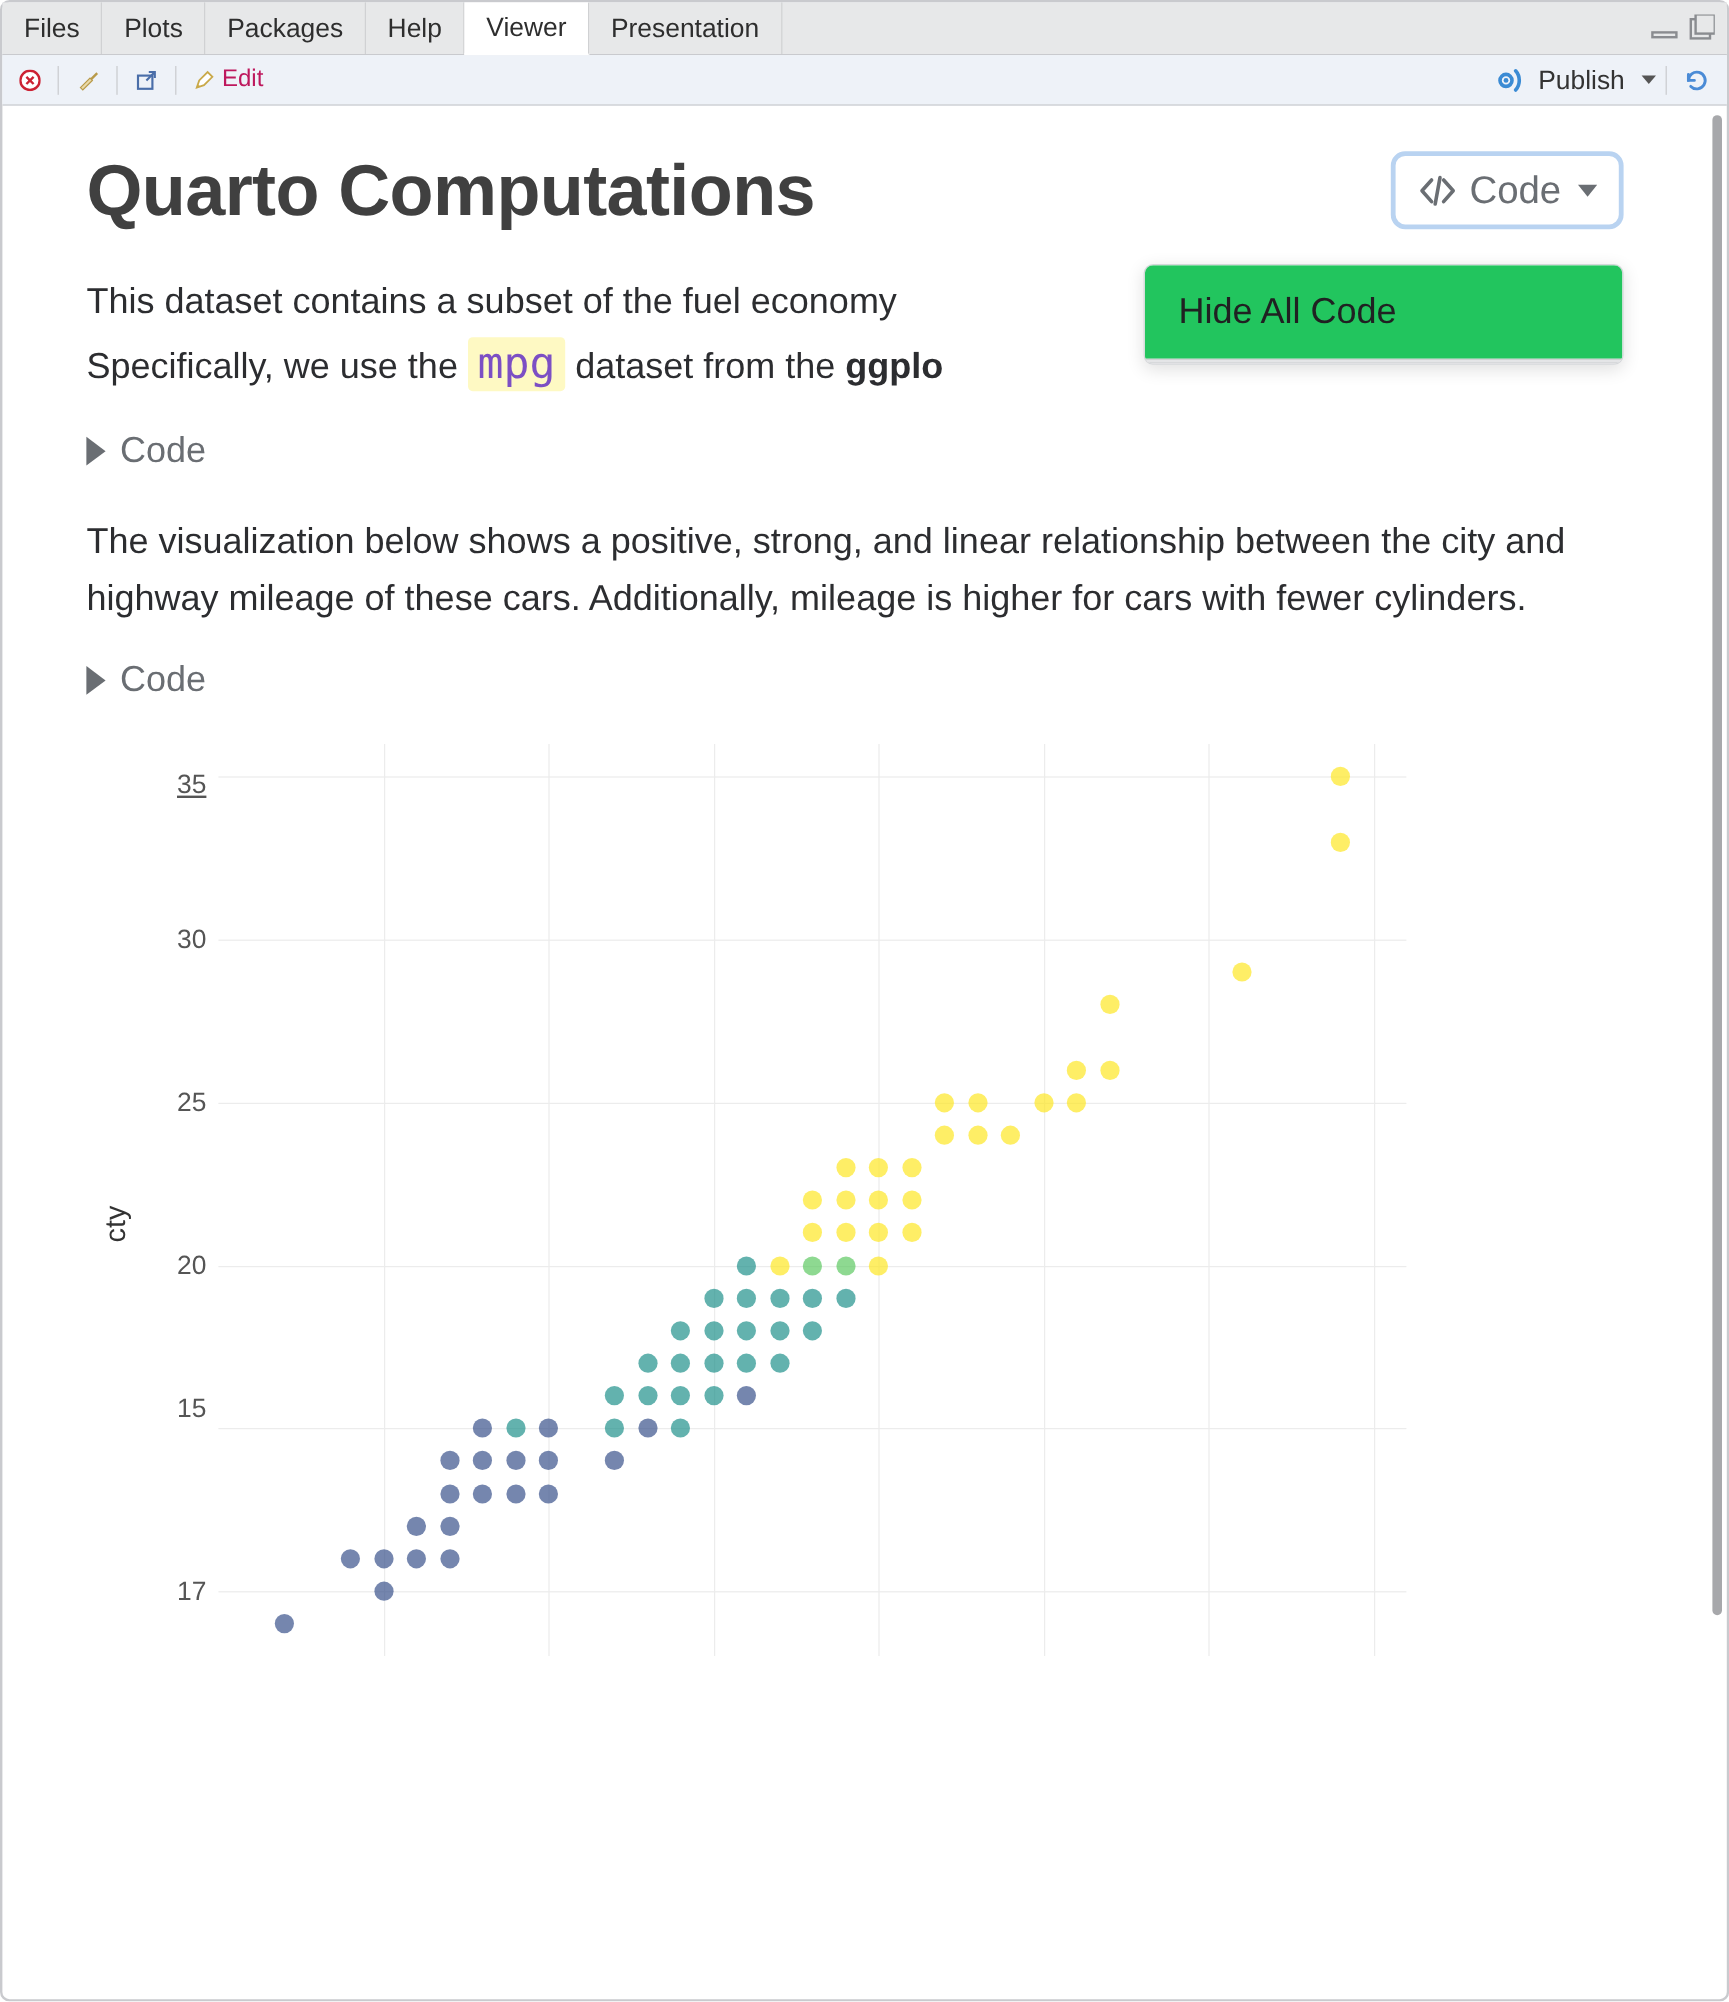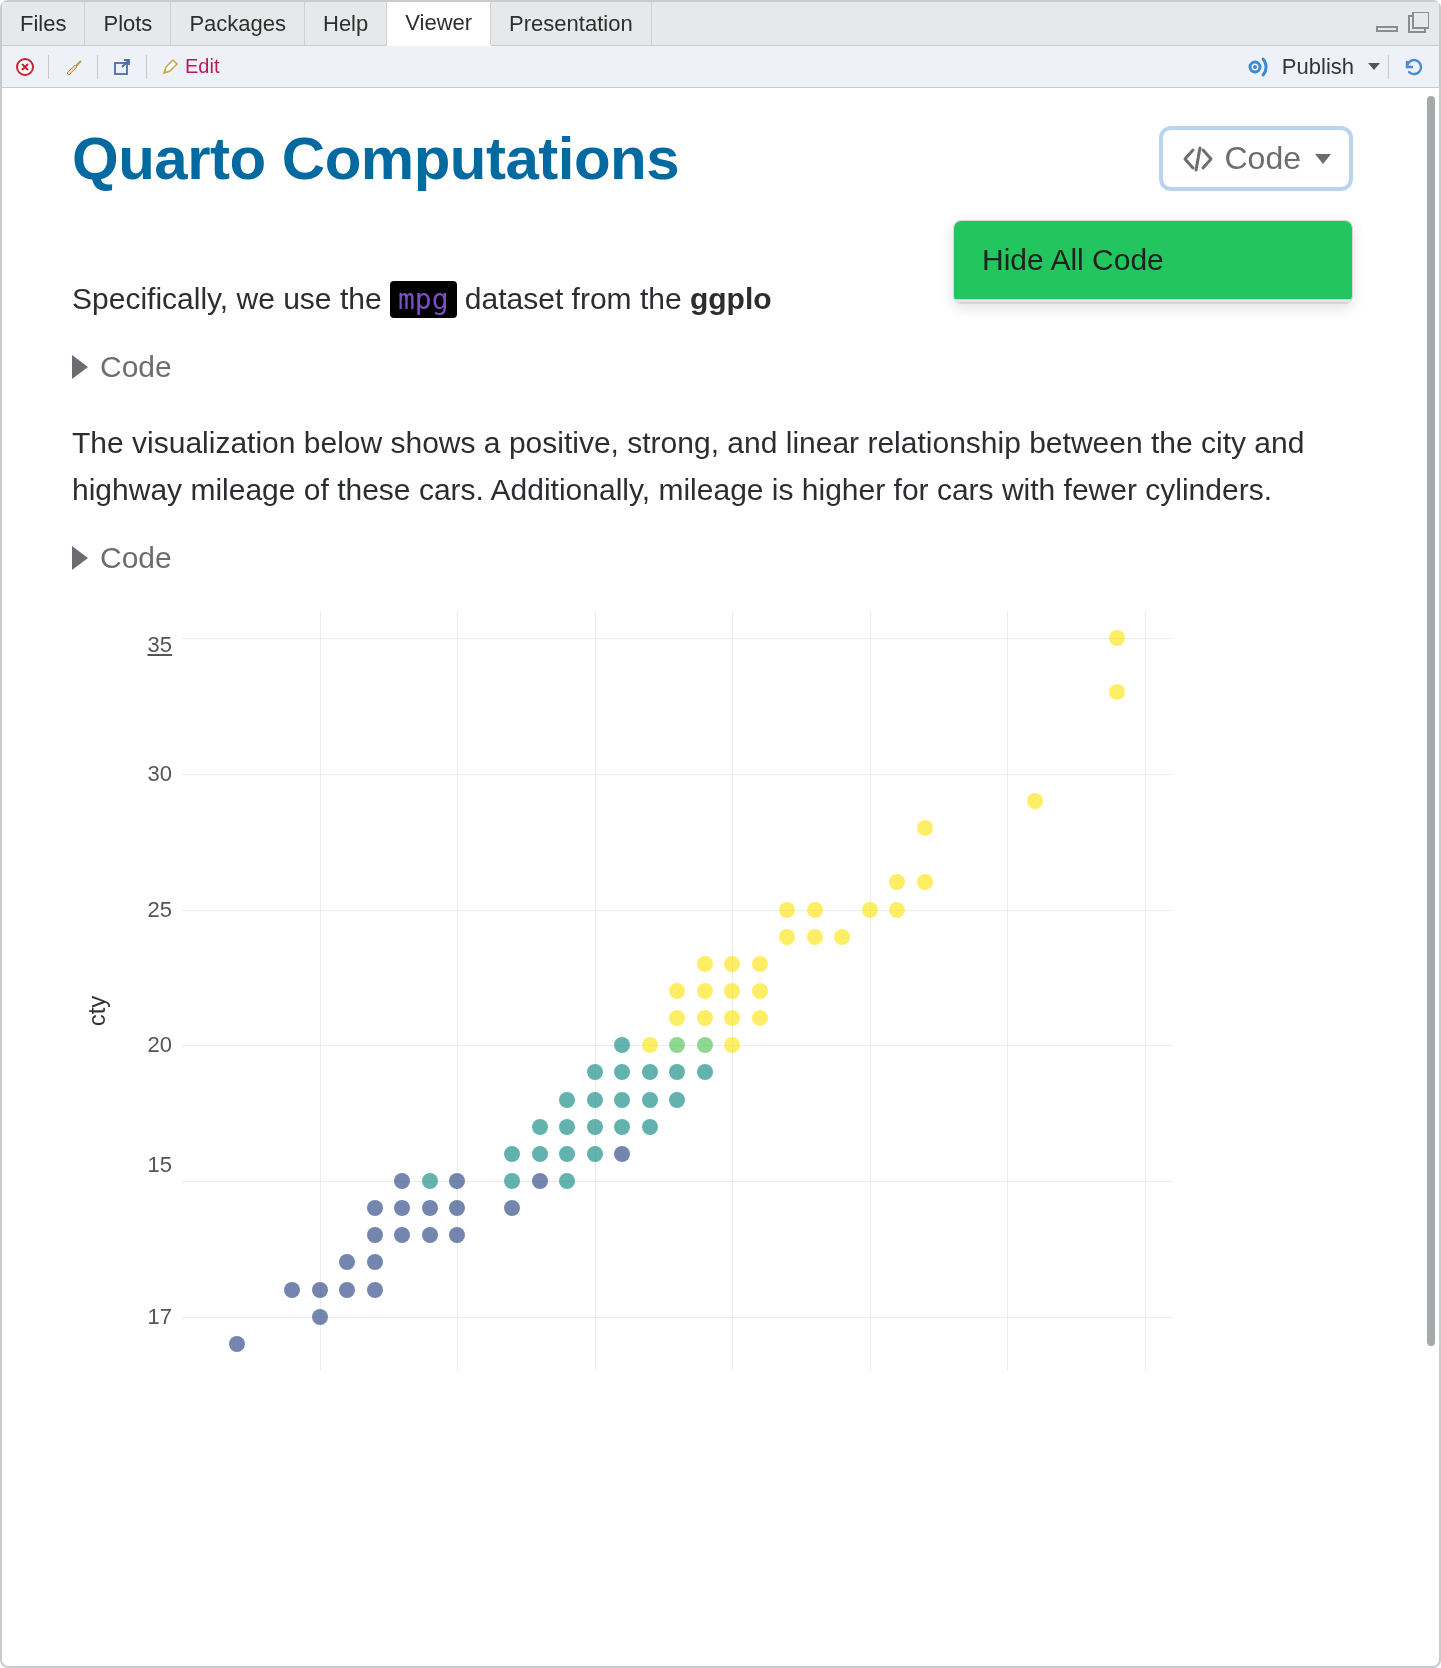--- a/index.html
+++ b/index.html
@@ -20,32 +20,32 @@
   .publish { display: flex; align-items: center; gap: 8px; font-size: 22px; color: #333; cursor: pointer; }
   .publish svg { height: 22px; width: 30px; }
   .caret-down { width: 0; height: 0; border-left: 6px solid transparent; border-right: 6px solid transparent; border-top: 7px solid #555; margin-left: 6px; }
   
   .content-wrap { flex: 1; display: flex; overflow: hidden; }
   .content { flex: 1; padding: 36px 70px 10px 70px; overflow: hidden; position: relative; }
   .scrollbar-track { width: 16px; background: transparent; position: relative; }
   .scrollbar-thumb { position: absolute; top: 8px; bottom: 320px; left: 4px; width: 8px; background: #a7a8ab; border-radius: 4px; }
   
   .doc-header { display: flex; align-items: center; justify-content: space-between; margin-bottom: 36px; position: relative; }
-  h1 { font-size: 60px; font-weight: 700; color: #0369a1; letter-spacing: -0.5px; }
+  h1 { font-size: 60px; font-weight: 700; color: #404040; letter-spacing: -0.5px; }
   .code-toggle { display: flex; align-items: center; gap: 10px; border: 4px solid #b9d3f1; border-radius: 12px; padding: 10px 18px; font-size: 32px; color: #6a6e73; cursor: pointer; }
   .code-toggle svg { width: 34px; height: 30px; }
   .code-toggle .tri { width: 0; height: 0; border-left: 8px solid transparent; border-right: 8px solid transparent; border-top: 10px solid #6a6e73; margin-left: 4px; }
   
   .code-menu { position: absolute; top: 96px; right: 0; width: 400px; background: #fff; border: 1px solid #d5d7da; border-radius: 8px; box-shadow: 0 4px 14px rgba(0,0,0,.12); overflow: hidden; z-index: 100; }
   .menu-item { padding: 22px 28px; font-size: 30px; color: #202122; cursor: pointer; }
   .menu-item.hover { background: #22c55e; }
   .menu-divider { height: 4px; background: #e4e5e7; border-top: 1px solid #d0d1d3; border-bottom: 1px solid #d0d1d3; }
   
   p.body { font-size: 30px; line-height: 1.55; color: #2c2d30; margin-bottom: 28px; }
-  code.inline { font-family: ui-monospace, SFMono-Regular, Menlo, monospace; background: #000000; color: #7c4fc4; padding: 2px 8px; border-radius: 4px; font-size: 28px; }
+  code.inline { font-family: ui-monospace, SFMono-Regular, Menlo, monospace; background: #fef9c3; color: #7c4fc4; padding: 2px 8px; border-radius: 4px; font-size: 36px; }
   strong.pkg { font-weight: 700; }
   .code-fold { display: flex; align-items: center; gap: 12px; font-size: 30px; color: #6a6e73; margin: 24px 0 36px 0; cursor: pointer; }
   .code-fold .tri-right { width: 0; height: 0; border-top: 12px solid transparent; border-bottom: 12px solid transparent; border-left: 16px solid #6a6e73; }
   
   .chart-wrap { display: flex; gap: 30px; margin-top: 20px; }
   .chart { position: relative; width: 1100px; height: 800px; }
   .plot-area { position: absolute; left: 110px; top: 0; right: 0; bottom: 40px; border-left: none; }
   .gridline-h { position: absolute; left: 0; right: 0; border-top: 1px solid #ececec; }
   .gridline-v { position: absolute; top: 0; bottom: 0; border-left: 1px solid #ececec; }
   .y-tick-label { position: absolute; left: 55px; width: 45px; text-align: right; font-size: 22px; color: #555; transform: translateY(-50%); }
@@ -146,21 +146,21 @@
           <span class="tri"></span>
         </div>
 
         <div class="code-menu">
           <div class="menu-item hover">Hide All Code</div>
           <div class="menu-divider"></div>
         </div>
       </div>
 
       <p class="body">
-        <br>
+        <span>This dataset contains a subset of the fuel economy </span><br>
         <span>Specifically, we use the </span><code class="inline">mpg</code><span> dataset from the </span><strong class="pkg">ggplo</strong>
       </p>
 
       <div class="code-fold">
         <span class="tri-right"></span>
         <span>Code</span>
       </div>
 
       <p class="body">The visualization below shows a positive, strong, and linear relationship between the city and highway mileage of these cars. Additionally, mileage is higher for cars with fewer cylinders.</p>
 

